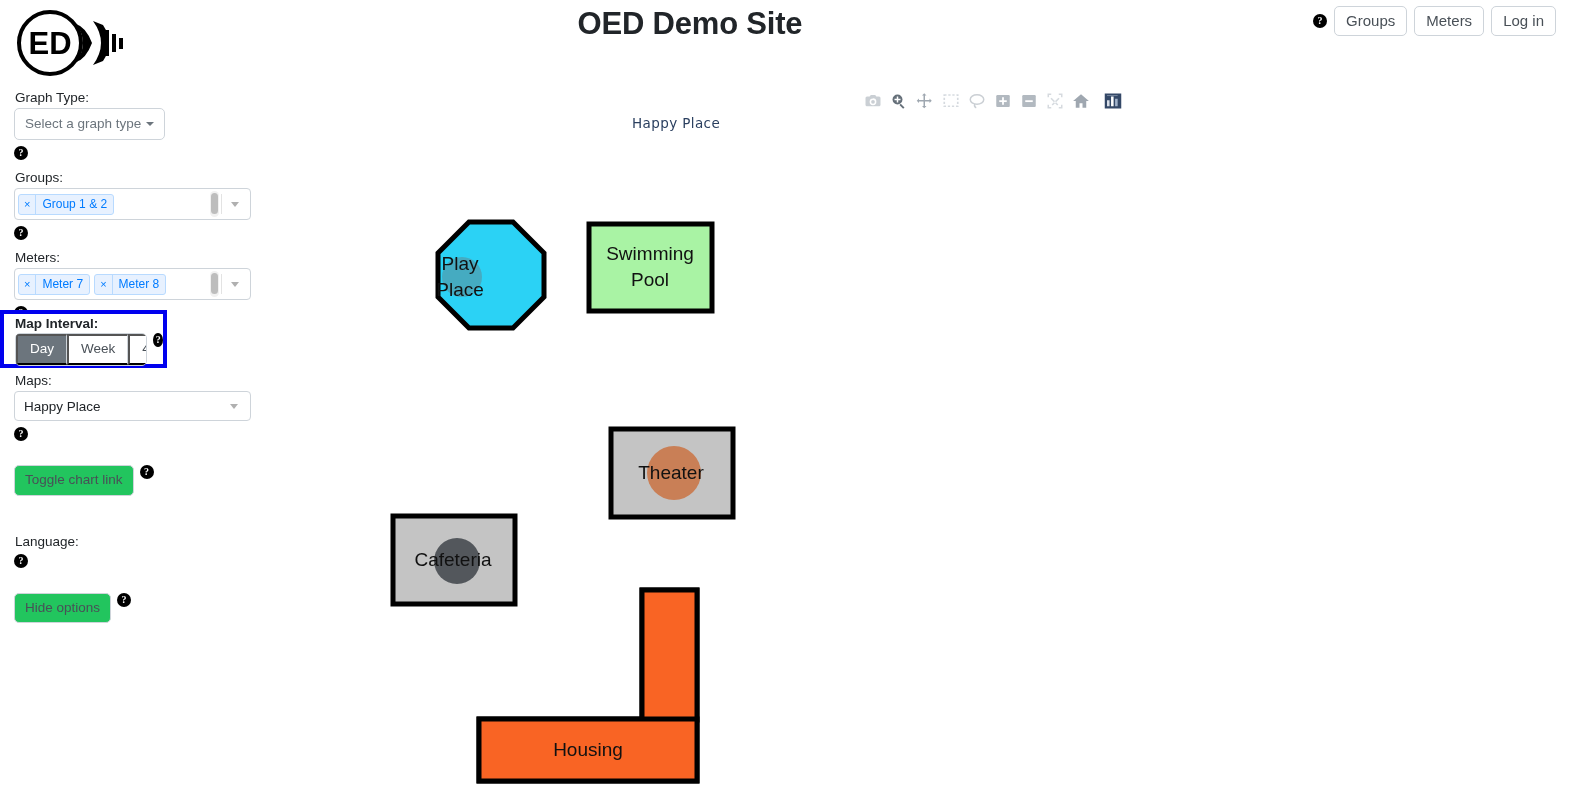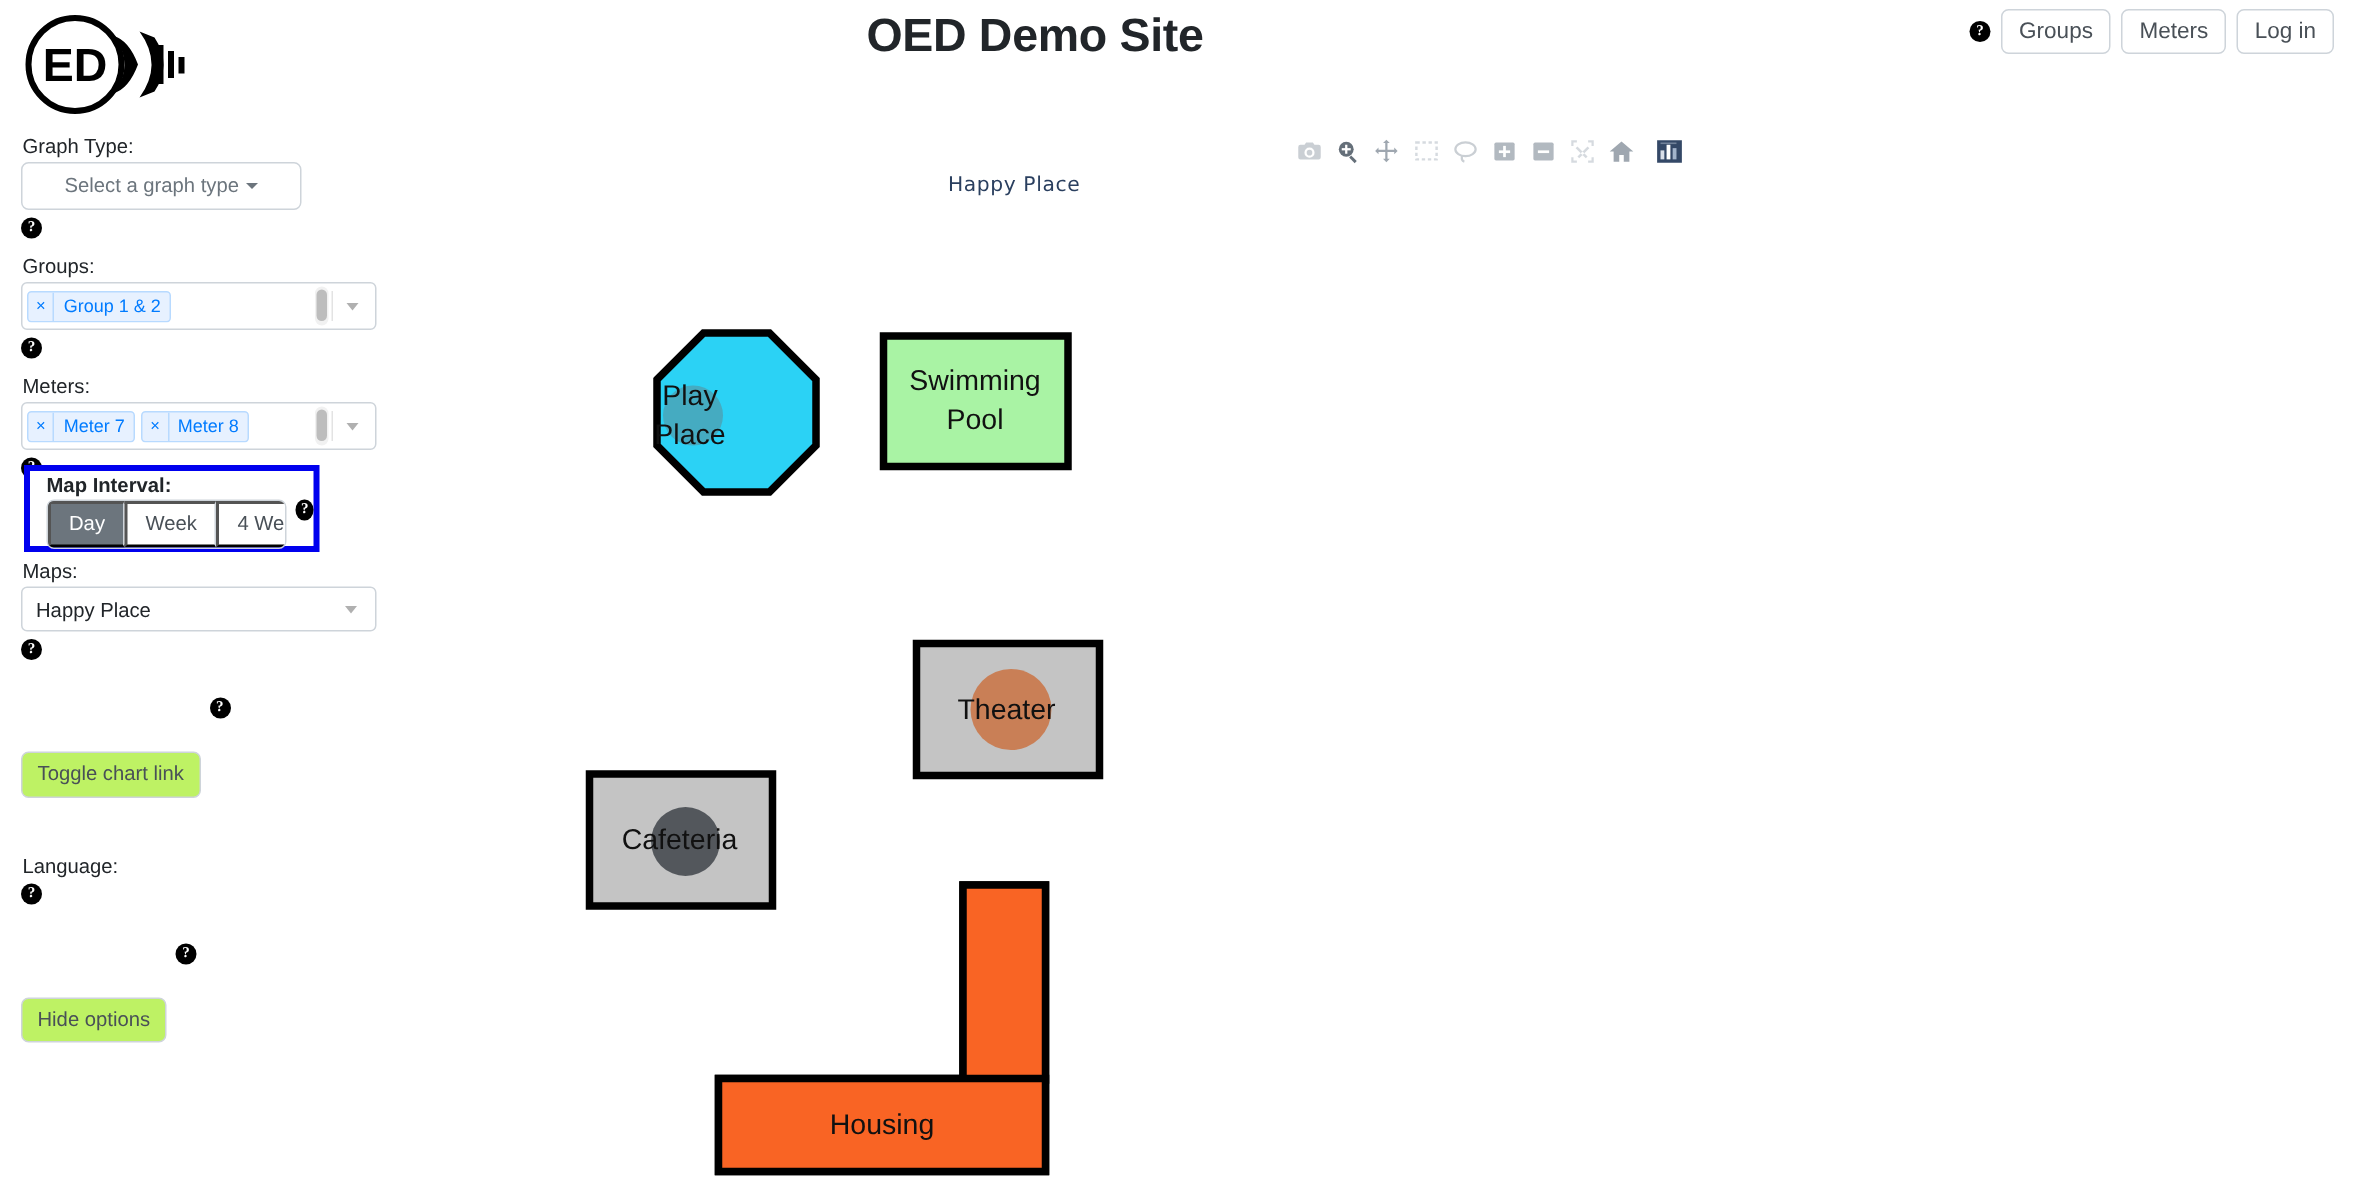--- a/index.html
+++ b/index.html
@@ -40,21 +40,21 @@
   }
 
   
   #sidebar { position: absolute; left: 14px; top: 90px; width: 262px; }
   .grp-label { font-size: 13.5px; font-weight: normal; color: #212529; margin: 0 0 3px 1px; }
   .grp { margin-bottom: 9px; }
 
   .dropdown-btn {
     display: inline-block; border: 1px solid #ced4da; background: #fff;
     border-radius: 5px; color: #6c757d; font-size: 13.5px;
-    padding: 7px 28px 8px; cursor: pointer; font-family: inherit;
+    padding: 7px 10px 8px; cursor: pointer; font-family: inherit;
   }
   .caret {
     display: inline-block; margin-left: 5px;
     border-left: 4px solid transparent; border-right: 4px solid transparent;
     border-top: 4px solid #6c757d; vertical-align: 2px;
   }
 
   
   .rs {
     position: relative; width: 237px; min-height: 30px;
@@ -88,21 +88,21 @@
     width: 26px; display: flex; align-items: center; justify-content: center;
     cursor: pointer;
   }
   .rs-arrow i {
     display: block; border-left: 4px solid transparent; border-right: 4px solid transparent;
     border-top: 5px solid #b0b0b0;
   }
 
   
   #map-interval-wrap {
-    position: absolute; left: 16px; top: 310px; width: 197px; height: 58px;
+    position: absolute; left: 0px; top: 310px; width: 167px; height: 58px;
     border: 4px solid #0000EE; background: #fff; padding: 2px 0 0 11px;
   }
   #map-interval-label { font-size: 13.5px; font-weight: bold; margin-bottom: 2px; }
   .btn-group { display: inline-flex; border-radius: 5px; overflow: hidden;
     border: 1px solid #ced4da; vertical-align: middle; }
   .bg-btn {
     font-size: 13.5px; padding: 5px 12px 6px; background: #fff; color: #495057;
     border-right: 1px solid #ced4da; cursor: pointer; font-family: inherit;
     line-height: 1.2; white-space: nowrap;
   }
@@ -110,23 +110,23 @@
   .bg-btn.active { background: #6c757d; color: #fff; }
 
   
   .rs-single {
     width: 237px; min-height: 30px; border: 1px solid #ced4da; border-radius: 4px;
     background: #fff; display: flex; align-items: center; padding: 3px 3px 3px 9px;
   }
   .rs-single .val { flex: 1; font-size: 13.5px; color: #212529; }
 
   .plain-btn {
-    border: 1px solid #ced4da; background: #bef264; color: #495057;
+    border: 1px solid #ced4da; background: #22c55e; color: #495057;
     border-radius: 5px; font-size: 13.5px; font-family: inherit;
-    padding: 7px 10px 8px; cursor: pointer; line-height: 1; margin-top: 36px;
+    padding: 7px 10px 8px; cursor: pointer; line-height: 1;
   }
   .row-inline { display: flex; align-items: flex-start; gap: 6px; }
 
   
   #plot { position: absolute; left: 286px; top: 88px; width: 1270px; height: 700px; }
   #modebar {
     position: absolute; left: 578px; top: 4px; display: flex;
     align-items: center; gap: 8px;
   }
   .mb { width: 18px; height: 18px; display: block; cursor: pointer; opacity: .95; }

